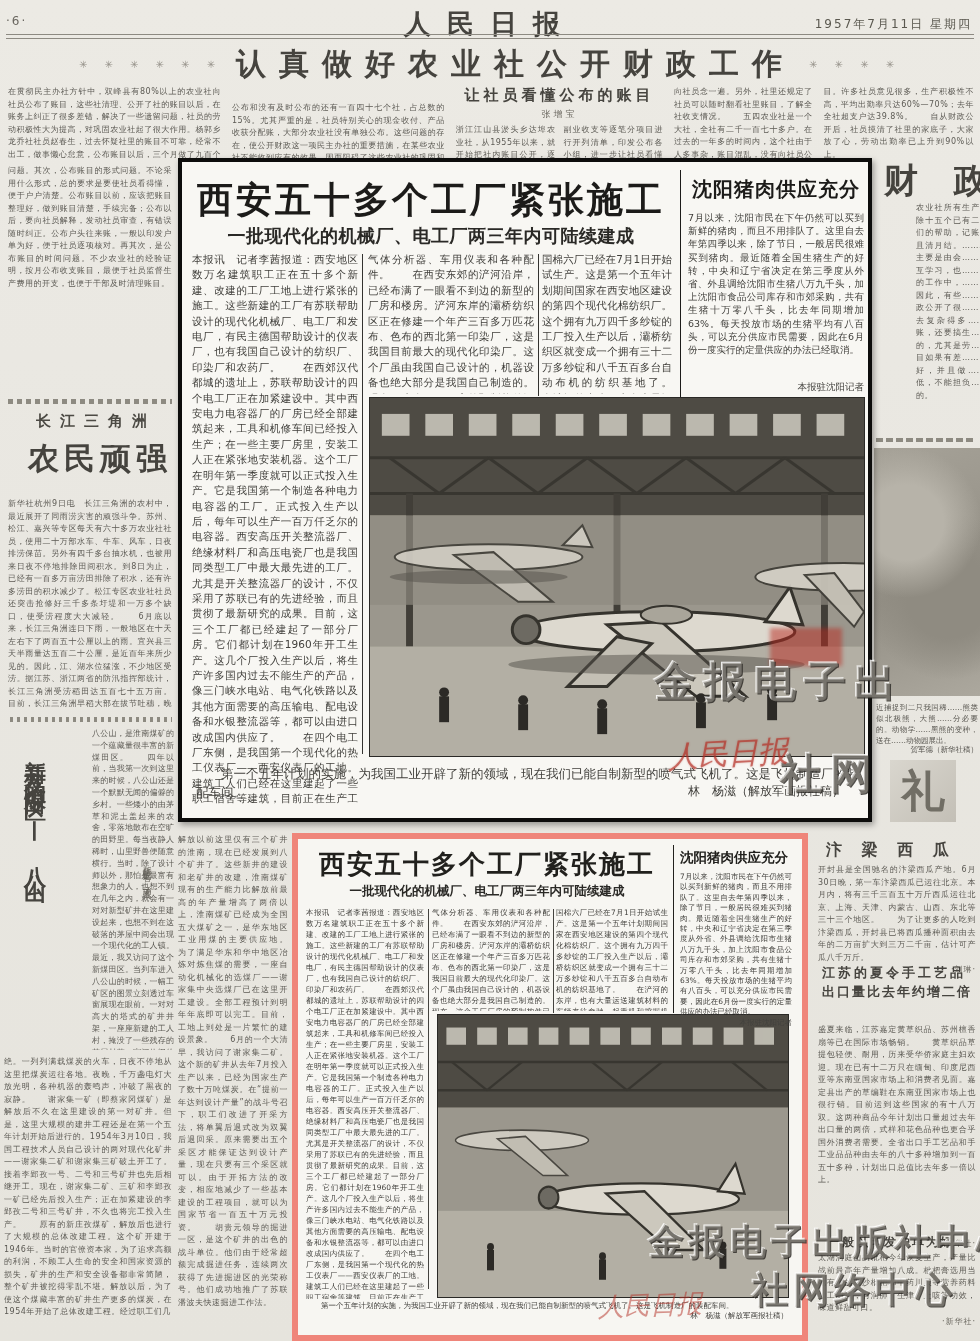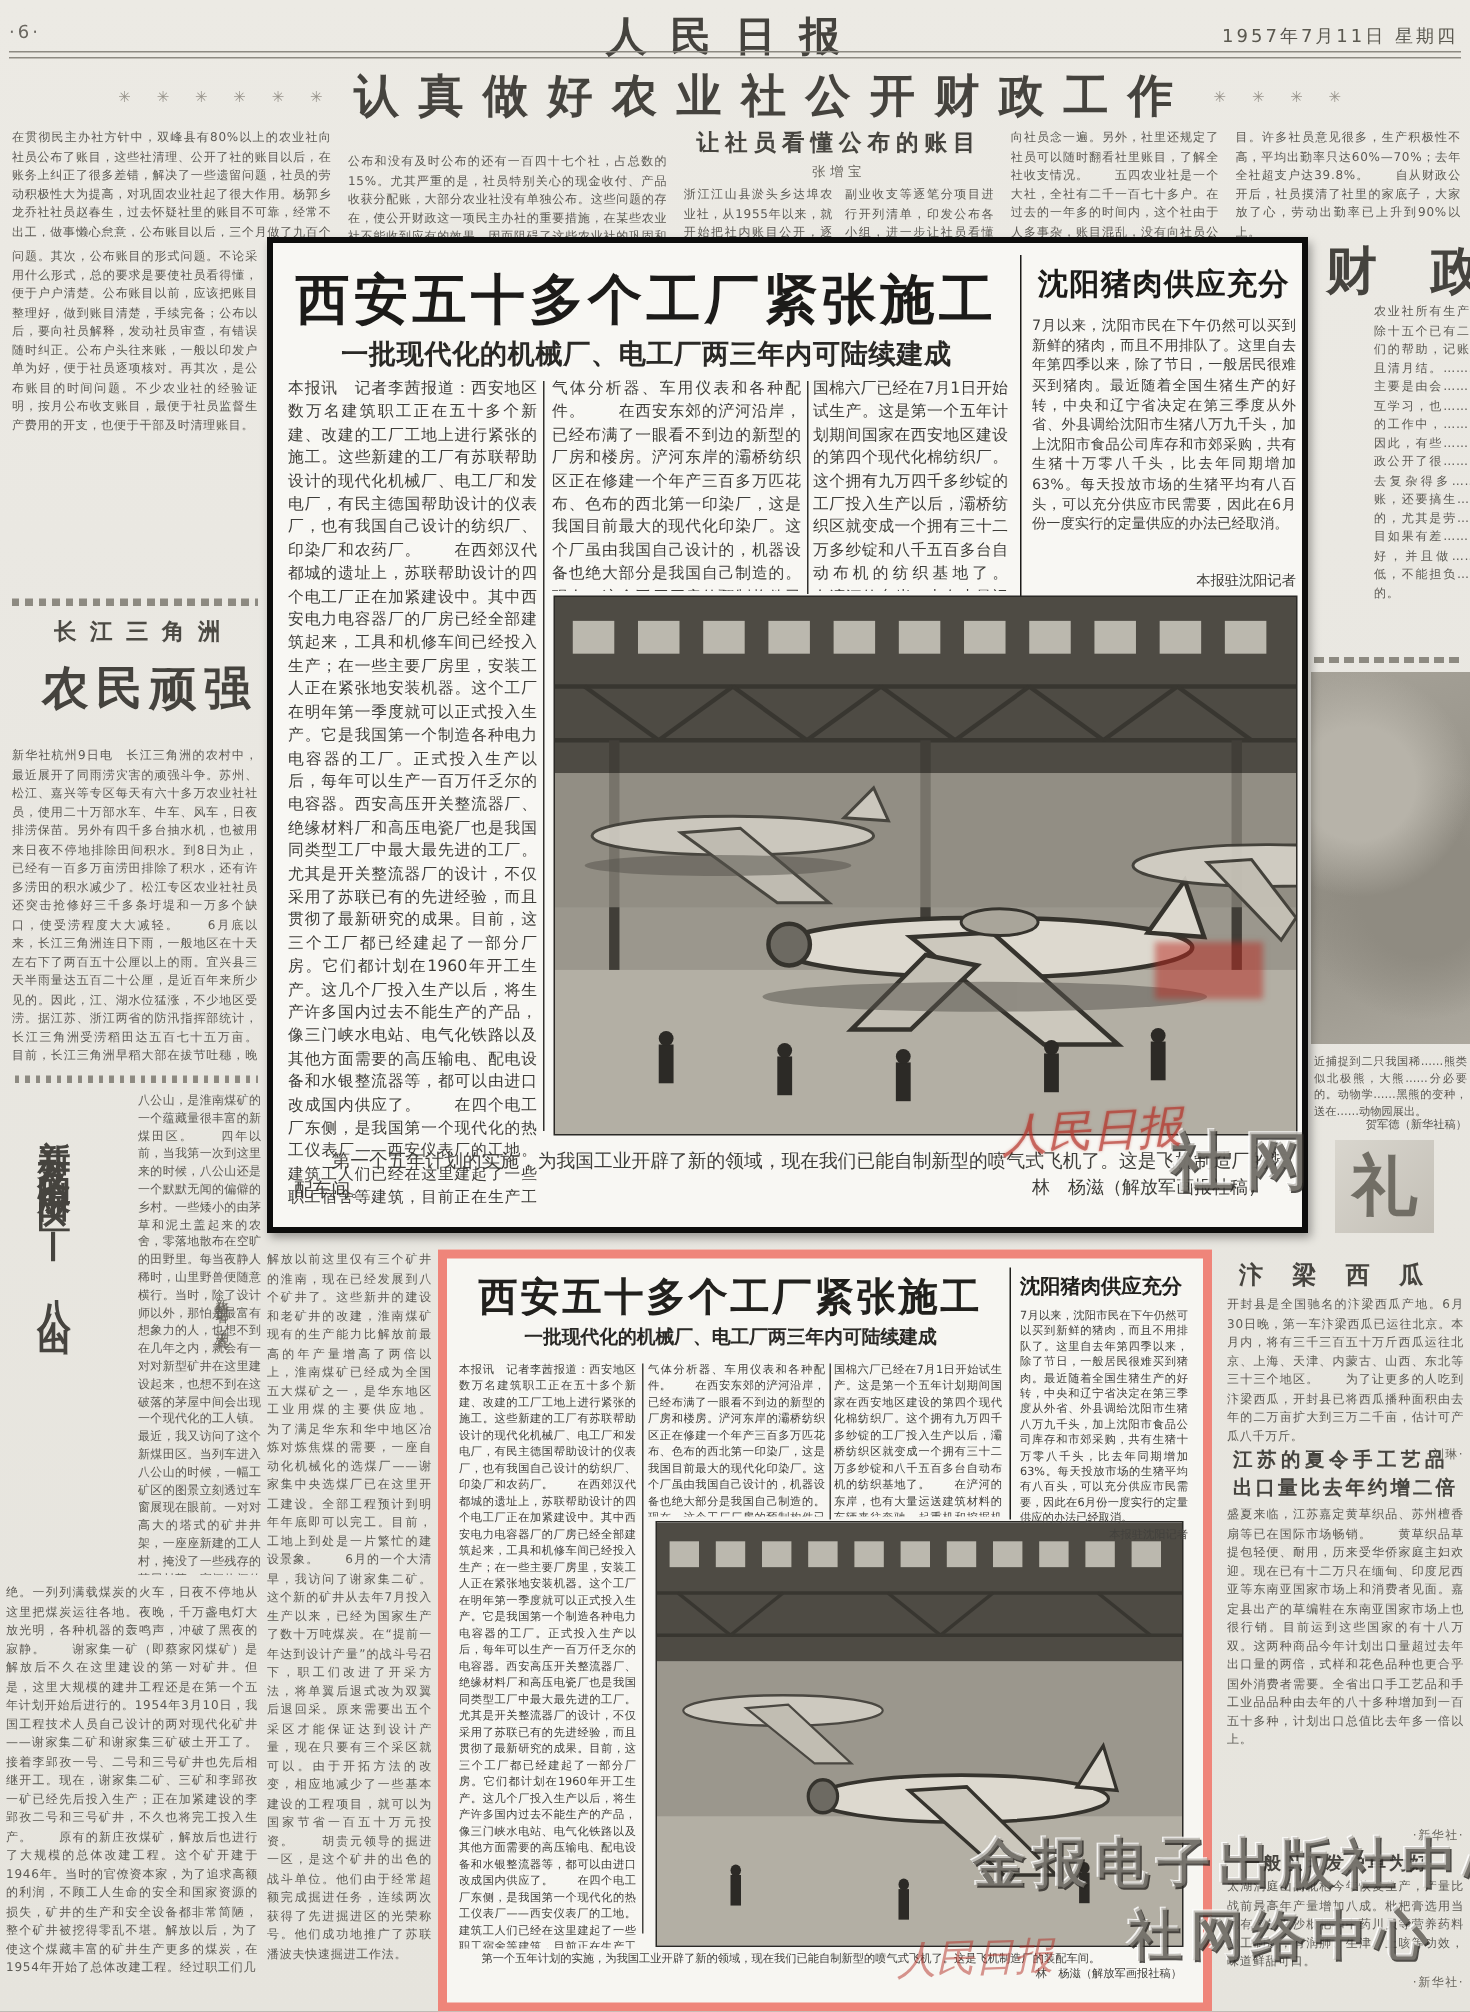--- a/index.html
+++ b/index.html
@@ -168,21 +168,21 @@
   <div class="abs r-li">礼</div>
 
   <div class="abs melon-title">汴 梁 西 瓜</div>
   <div class="abs melon-body">
     <div class="col tiny">开封县是全国驰名的汴梁西瓜产地。6月30日晚，第一车汴梁西瓜已运往北京。本月内，将有三千三百五十万斤西瓜运往北京、上海、天津、内蒙古、山西、东北等三十三个地区。　　为了让更多的人吃到汴梁西瓜，开封县已将西瓜播种面积由去年的二万亩扩大到三万二千亩，估计可产瓜八千万斤。</div>
     <div class="tiny sig">·刘琳·</div>
   </div>
   <div class="abs craft-t1">江苏的夏令手工艺品</div>
   <div class="abs craft-t2">出口量比去年约增二倍</div>
   <div class="abs craft-body">
-    <div class="col tiny" style="height:214px;">盛夏来临，江苏嘉定黄草织品、苏州檀香扇等已在国际市场畅销。　　黄草织品草提包轻便、耐用，历来受华侨家庭主妇欢迎。现在已有十二万只在缅甸、印度尼西亚等东南亚国家市场上和消费者见面。嘉定县出产的草编鞋在东南亚国家市场上也很行销。目前运到这些国家的有十八万双。这两种商品今年计划出口量超过去年出口量的两倍，式样和花色品种也更合乎国外消费者需要。全省出口手工艺品和手工业品品种由去年的八十多种增加到一百五十多种，计划出口总值比去年多一倍以上。</div>
+    <div class="col tiny" style="height:214px;margin-top:20px;">盛夏来临，江苏嘉定黄草织品、苏州檀香扇等已在国际市场畅销。　　黄草织品草提包轻便、耐用，历来受华侨家庭主妇欢迎。现在已有十二万只在缅甸、印度尼西亚等东南亚国家市场上和消费者见面。嘉定县出产的草编鞋在东南亚国家市场上也很行销。目前运到这些国家的有十八万双。这两种商品今年计划出口量超过去年出口量的两倍，式样和花色品种也更合乎国外消费者需要。全省出口手工艺品和手工业品品种由去年的八十多种增加到一百五十多种，计划出口总值比去年多一倍以上。</div>
     <div class="tiny sig">·新华社·</div>
   </div>
   <div class="abs loquat-title">一般以印发户单为好</div>
   <div class="abs loquat-body">
     <div class="col tiny" style="height:64px;">太湖洞庭山的枇杷今年恢复生产，产量比战前最高年产量增加八成。枇杷膏选用当地有名的白沙枇杷和中药川贝等营养药料加工制成，有润肺、生津、止咳等功效，味道鲜甜可口。</div>
     <div class="tiny sig">·新华社·</div>
   </div>
 
   <div class="abs inset">
     <div class="abs x-head">西安五十多个工厂紧张施工</div>
@@ -274,20 +274,21 @@
     <div class="abs x-caption">第一个五年计划的实施，为我国工业开辟了新的领域，现在我们已能自制新型的喷气式飞机了。这是飞机制造厂的装配车间。</div>
     <div class="abs x-credit">林　杨滋（解放军画报社稿）</div>
 
     <div class="abs x-shen">
       <div class="t">沈阳猪肉供应充分</div>
       <div class="b">7月以来，沈阳市民在下午仍然可以买到新鲜的猪肉，而且不用排队了。这里自去年第四季以来，除了节日，一般居民很难买到猪肉。最近随着全国生猪生产的好转，中央和辽宁省决定在第三季度从外省、外县调给沈阳市生猪八万九千头，加上沈阳市食品公司库存和市郊采购，共有生猪十万零八千头，比去年同期增加63%。每天投放市场的生猪平均有八百头，可以充分供应市民需要，因此在6月份一度实行的定量供应的办法已经取消。</div>
       <div class="s">本报驻沈阳记者</div>
     </div>
 
     <div class="abs wm-redblock"></div>
+    <div class="abs wm wm-big1">金报电子出</div>
     <div class="abs wm wm-big2">社网</div>
     <div class="abs wm-script">人民日报</div>
   </div>
 
   <div class="abs redbox">
     <div class="abs m-head">西安五十多个工厂紧张施工</div>
     <div class="abs m-sub">一批现代化的机械厂、电工厂两三年内可陆续建成</div>
     <div class="abs m-col m-col1">本报讯　记者李茜报道：西安地区数万名建筑职工正在五十多个新建、改建的工厂工地上进行紧张的施工。这些新建的工厂有苏联帮助设计的现代化机械厂、电工厂和发电厂，有民主德国帮助设计的仪表厂，也有我国自己设计的纺织厂、印染厂和农药厂。　　在西郊汉代都城的遗址上，苏联帮助设计的四个电工厂正在加紧建设中。其中西安电力电容器厂的厂房已经全部建筑起来，工具和机修车间已经投入生产；在一些主要厂房里，安装工人正在紧张地安装机器。这个工厂在明年第一季度就可以正式投入生产。它是我国第一个制造各种电力电容器的工厂。正式投入生产以后，每年可以生产一百万仟乏尔的电容器。西安高压开关整流器厂、绝缘材料厂和高压电瓷厂也是我国同类型工厂中最大最先进的工厂。尤其是开关整流器厂的设计，不仅采用了苏联已有的先进经验，而且贯彻了最新研究的成果。目前，这三个工厂都已经建起了一部分厂房。它们都计划在1960年开工生产。这几个厂投入生产以后，将生产许多国内过去不能生产的产品，像三门峡水电站、电气化铁路以及其他方面需要的高压输电、配电设备和水银整流器等，都可以由进口改成国内供应了。　　在四个电工厂东侧，是我国第一个现代化的热工仪表厂——西安仪表厂的工地。建筑工人们已经在这里建起了一些职工宿舍等建筑，目前正在生产工区处理土方。到1959年，这个厂即可投入生产。德意志民主共和国帮助我国设计的这个厂是一个综合性的仪表制造厂。它能够给化工、石油、电力、冶金等工业制造压力表、真空表、测温仪表、电子仪表、流量计、调节器、</div>
     <div class="abs m-col m-col2">气体分析器、车用仪表和各种配件。　　在西安东郊的浐河沿岸，已经布满了一眼看不到边的新型的厂房和楼房。浐河东岸的灞桥纺织区正在修建一个年产三百多万匹花布、色布的西北第一印染厂，这是我国目前最大的现代化印染厂。这个厂虽由我国自己设计的，机器设备也绝大部分是我国自己制造的。现在，这个工厂厂房的预制构件已经基本上吊装完毕。预计明年即可投入生产。也是建设在这个纺织区的西北</div>
     <div class="abs m-col m-col3">国棉六厂已经在7月1日开始试生产。这是第一个五年计划期间国家在西安地区建设的第四个现代化棉纺织厂。这个拥有九万四千多纱锭的工厂投入生产以后，灞桥纺织区就变成一个拥有三十二万多纱锭和八千五百多台自动布机的纺织基地了。　　在浐河的东岸，也有大量运送建筑材料的车辆来往奔驰，起重机和挖掘机的马达声日夜在轰鸣着。几个机械厂正在建设中。</div>

